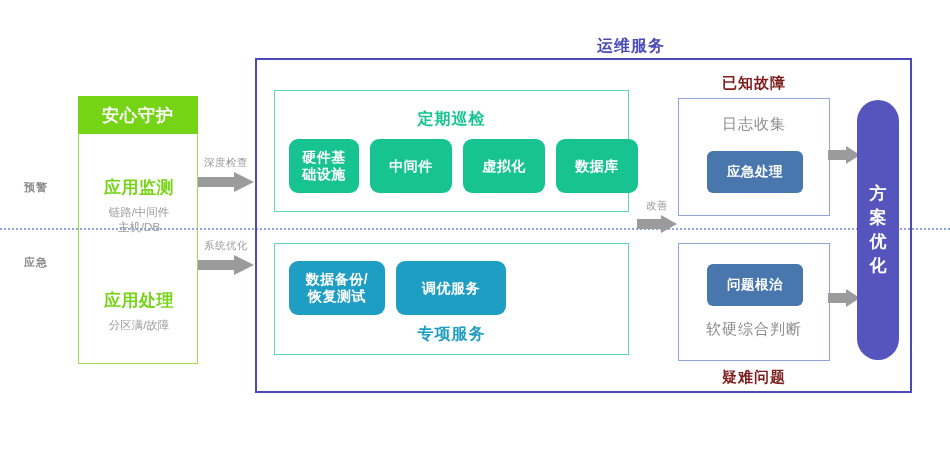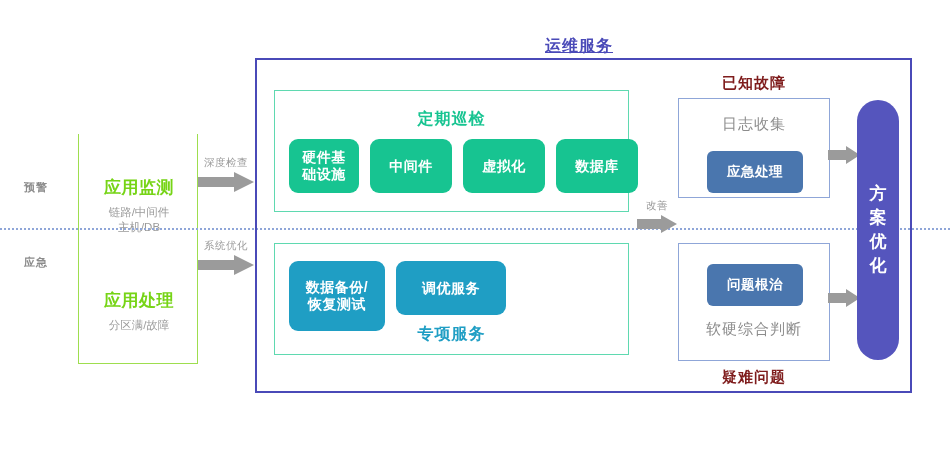--- a/index.html
+++ b/index.html
@@ -51,22 +51,21 @@
   .arrow-svg { display: block; }
 
   
   #main-frame {
     left: 255px; top: 58px; width: 657px; height: 335px;
     border: 2px solid #4a4ab8; background: transparent;
   }
   #main-title {
     left: 545px; top: 36px; width: 120px;
     color: #4a4ab8; font-size: 16px; font-weight: bold; letter-spacing: 1px;
-    text-align: left;
-    text-decoration: underline;
+    text-align: right;
   }
 
   
   .svc-panel { position: absolute; border: 1px solid #5fd9b0; background: #fff; }
   #panel-inspect { left: 274px; top: 90px; width: 355px; height: 122px; }
   #panel-special { left: 274px; top: 243px; width: 355px; height: 112px; }
 
   .panel-title {
     position: absolute; width: 100%; text-align: center;
     font-size: 16px; font-weight: bold; letter-spacing: 1px;
@@ -78,21 +77,21 @@
   .chip {
     border-radius: 9px; color: #fff; font-weight: bold;
     font-size: 14px; line-height: 17px; letter-spacing: .5px;
     display: flex; align-items: center; justify-content: center; text-align: center;
   }
   .chip.teal { background: #17c491; }
   .chip.blue { background: #1f9ec4; }
 
   
   .fault-box { position: absolute; border: 1px solid #8fa6d8; background: #fff; }
-  #fault-known   { left: 678px; top: 98px;  width: 152px; height: 100px; }
+  #fault-known   { left: 678px; top: 98px;  width: 152px; height: 118px; }
   #fault-hard    { left: 678px; top: 243px; width: 152px; height: 118px; }
 
   .fault-cap {
     position: absolute; width: 152px; text-align: center;
     color: #7f1d1d; font-size: 15px; font-weight: bold; letter-spacing: 1px;
   }
   .fault-sub {
     position: absolute; width: 100%; text-align: center;
     color: #8c8c8c; font-size: 15px; letter-spacing: 1px;
   }
@@ -115,20 +114,21 @@
 </style>
 </head>
 <body>
 
 <div id="stage">
 
   <div class="abs stage-label" style="left:8px; top:180px;">预警</div>
   <div class="abs stage-label" style="left:8px; top:255px;">应急</div>
 
   <div class="abs" id="left-group">
+    <div class="abs ctr" id="left-header">安心守护</div>
     <div class="abs" id="left-body">
       <div class="left-block" style="top:155px;">
         <div class="left-title">应用处理</div>
         <div class="left-sub">分区满/故障</div>
       </div>
       <div class="left-block" style="top:42px;">
         <div class="left-title">应用监测</div>
         <div class="left-sub">
           <div>链路/中间件</div>
           <div>主机/DB</div>
@@ -172,21 +172,21 @@
         <span>虚拟化</span>
       </div>
       <div class="chip teal" style="width:82px; height:54px;">
         <span>数据库</span>
       </div>
     </div>
   </div>
 
   <div class="svc-panel" id="panel-special">
     <div class="chip-row" style="left:14px; top:17px;">
-      <div class="chip blue" style="width:96px; height:70px;">
+      <div class="chip blue" style="width:96px; height:54px;">
         <div>
           <div>数据备份/</div>
           <div>恢复测试</div>
         </div>
       </div>
       <div class="chip blue" style="width:110px; height:54px;">
         <span>调优服务</span>
       </div>
     </div>
     <div class="panel-title blue" style="top:80px;">专项服务</div>

